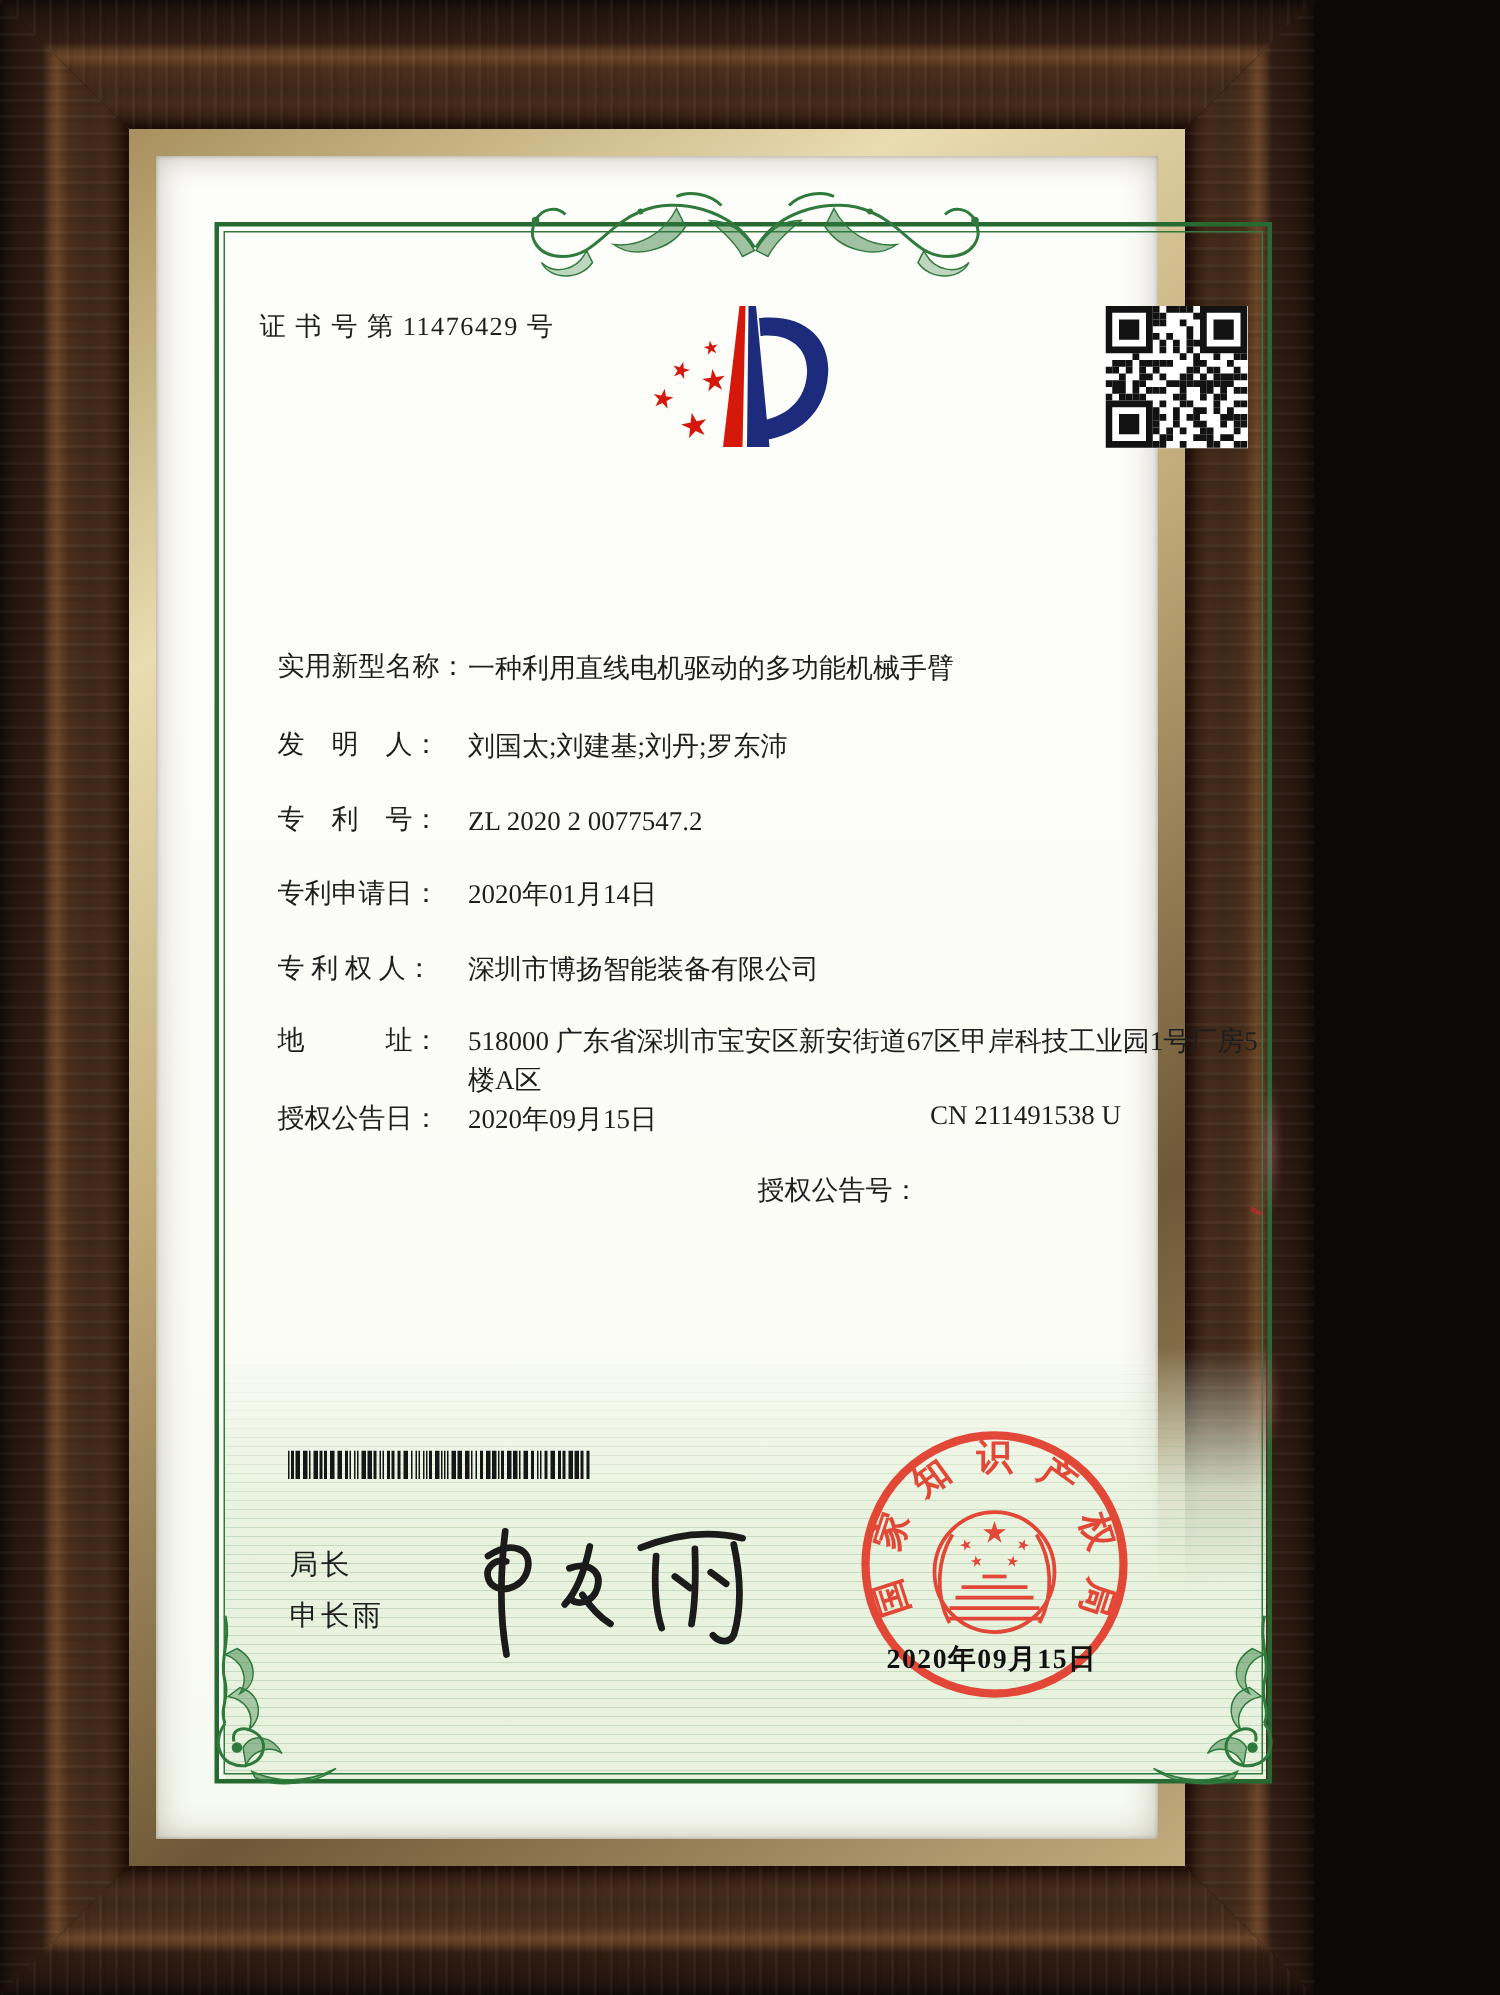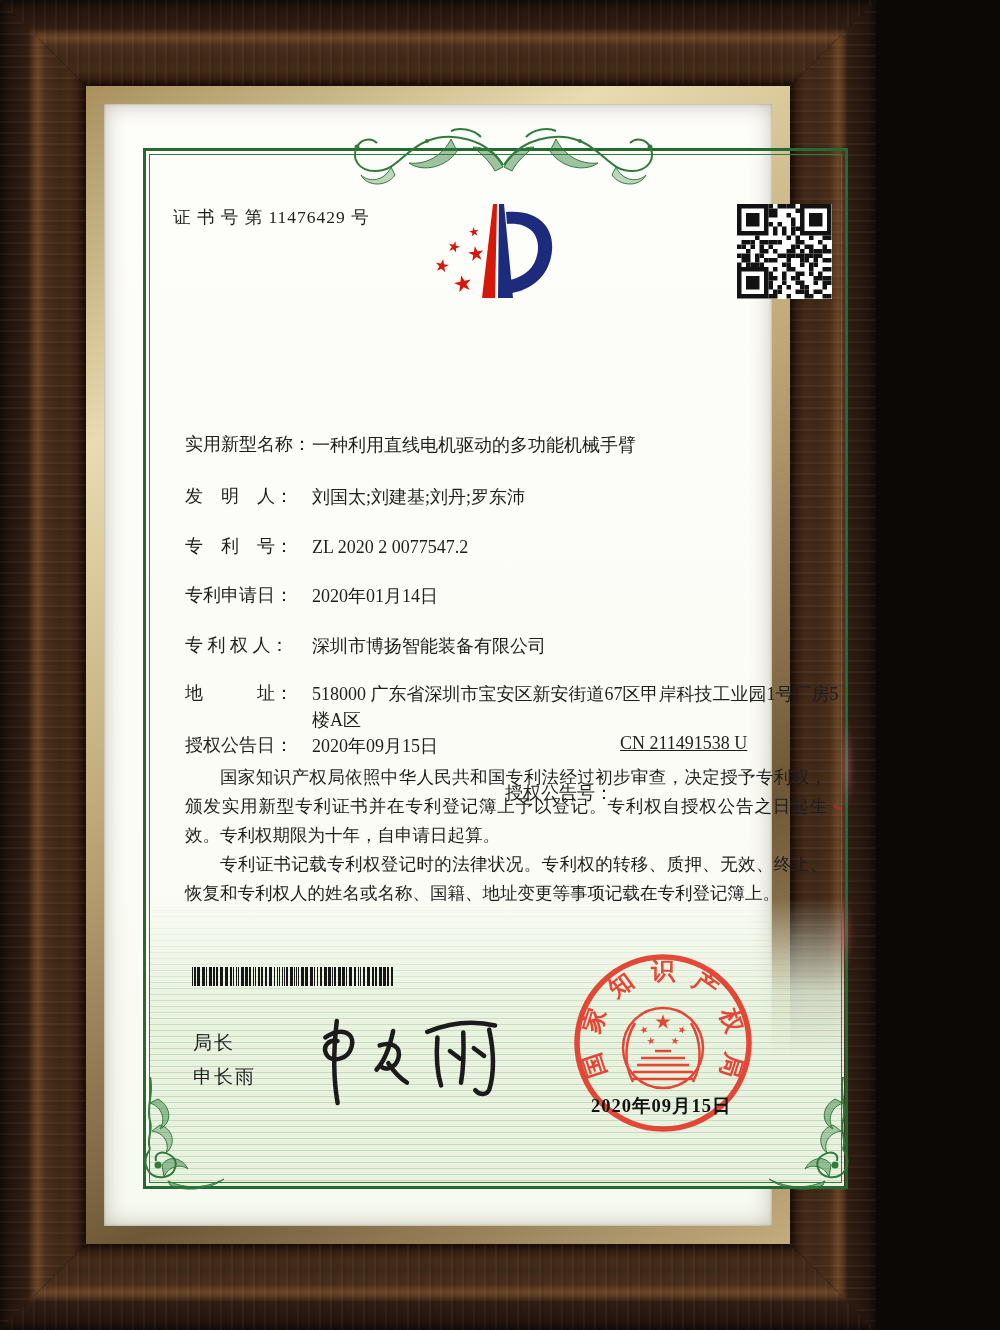--- a/index.html
+++ b/index.html
@@ -53,21 +53,21 @@
 
   .cert-no { left:173px; top:205px; font-size:17.5px; letter-spacing:1px; }
 
   .title { left:143px; top:329px; width:705px; text-align:center;
     font-size:40px; font-weight:700; letter-spacing:13px; text-indent:13px; color:#141414; }
 
   .row { position:absolute; left:0; width:100%; font-size:18px; }
   .row .lbl  { position:absolute; left:185px; white-space:nowrap;font-family:Liberation Serif, serif; }
   .row .val  { position:absolute; left:312px; width:542px; line-height:26px; }
   .row .lbl2 { position:absolute; left:505px; white-space:nowrap;margin-top:48px; }
-  .row .val2 { position:absolute; left:620px; white-space:nowrap;text-decoration:underline; }
+  .row .val2 { position:absolute; left:620px; white-space:nowrap; }
 
   .paras { left:185px; top:763px; width:642px; font-size:17.5px; line-height:29px; text-align:justify; }
   .paras p { text-indent:2em; }
 
   .barcode { left:192px; top:967px; width:206px; height:19px; font-size:0; overflow:hidden; }
 
   .director-title { left:193px; top:1030px; font-size:19px; letter-spacing:2px; }
   .director-name  { left:193px; top:1064px; font-size:19px; letter-spacing:2px; }
 
   .signature { left:308px; top:1003px; }
@@ -325,24 +325,20 @@
       <span class="lbl">地　　　址：</span>
       <span class="val" style="width:528px">518000 广东省深圳市宝安区新安街道67区甲岸科技工业园1号厂房5楼A区</span>
     </div>
     <div class="row" style="top:733px">
       <span class="lbl">授权公告日：</span>
       <span class="val">2020年09月15日</span>
       <span class="lbl2">授权公告号：</span>
       <span class="val2">CN 211491538 U</span>
     </div>
 
-    <div class="abs paras">
-      <p>国家知识产权局依照中华人民共和国专利法经过初步审查，决定授予专利权，颁发实用新型专利证书并在专利登记簿上予以登记。专利权自授权公告之日起生效。专利权期限为十年，自申请日起算。</p>
-      <p>专利证书记载专利权登记时的法律状况。专利权的转移、质押、无效、终止、恢复和专利权人的姓名或名称、国籍、地址变更等事项记载在专利登记簿上。</p>
-    </div>
 
     <div class="abs barcode" id="barcode"><span style="display: inline-block; height: 19px; vertical-align: top; background: rgb(22, 22, 22); width: 1px; margin-right: 1px;"></span><span style="display: inline-block; height: 19px; vertical-align: top; background: rgb(22, 22, 22); width: 2px; margin-right: 1px;"></span><span style="display: inline-block; height: 19px; vertical-align: top; background: rgb(22, 22, 22); width: 3px; margin-right: 2px;"></span><span style="display: inline-block; height: 19px; vertical-align: top; background: rgb(22, 22, 22); width: 3px; margin-right: 1px;"></span><span style="display: inline-block; height: 19px; vertical-align: top; background: rgb(22, 22, 22); width: 1px; margin-right: 2px;"></span><span style="display: inline-block; height: 19px; vertical-align: top; background: rgb(22, 22, 22); width: 3px; margin-right: 1px;"></span><span style="display: inline-block; height: 19px; vertical-align: top; background: rgb(22, 22, 22); width: 2px; margin-right: 1px;"></span><span style="display: inline-block; height: 19px; vertical-align: top; background: rgb(22, 22, 22); width: 2px; margin-right: 2px;"></span><span style="display: inline-block; height: 19px; vertical-align: top; background: rgb(22, 22, 22); width: 3px; margin-right: 2px;"></span><span style="display: inline-block; height: 19px; vertical-align: top; background: rgb(22, 22, 22); width: 3px; margin-right: 2px;"></span><span style="display: inline-block; height: 19px; vertical-align: top; background: rgb(22, 22, 22); width: 2px; margin-right: 1px;"></span><span style="display: inline-block; height: 19px; vertical-align: top; background: rgb(22, 22, 22); width: 1px; margin-right: 2px;"></span><span style="display: inline-block; height: 19px; vertical-align: top; background: rgb(22, 22, 22); width: 1px; margin-right: 1px;"></span><span style="display: inline-block; height: 19px; vertical-align: top; background: rgb(22, 22, 22); width: 1px; margin-right: 2px;"></span><span style="display: inline-block; height: 19px; vertical-align: top; background: rgb(22, 22, 22); width: 3px; margin-right: 1px;"></span><span style="display: inline-block; height: 19px; vertical-align: top; background: rgb(22, 22, 22); width: 3px; margin-right: 1px;"></span><span style="display: inline-block; height: 19px; vertical-align: top; background: rgb(22, 22, 22); width: 2px; margin-right: 2px;"></span><span style="display: inline-block; height: 19px; vertical-align: top; background: rgb(22, 22, 22); width: 1px; margin-right: 1px;"></span><span style="display: inline-block; height: 19px; vertical-align: top; background: rgb(22, 22, 22); width: 1px; margin-right: 2px;"></span><span style="display: inline-block; height: 19px; vertical-align: top; background: rgb(22, 22, 22); width: 2px; margin-right: 1px;"></span><span style="display: inline-block; height: 19px; vertical-align: top; background: rgb(22, 22, 22); width: 2px; margin-right: 2px;"></span><span style="display: inline-block; height: 19px; vertical-align: top; background: rgb(22, 22, 22); width: 2px; margin-right: 2px;"></span><span style="display: inline-block; height: 19px; vertical-align: top; background: rgb(22, 22, 22); width: 3px; margin-right: 2px;"></span><span style="display: inline-block; height: 19px; vertical-align: top; background: rgb(22, 22, 22); width: 1px; margin-right: 2px;"></span><span style="display: inline-block; height: 19px; vertical-align: top; background: rgb(22, 22, 22); width: 1px; margin-right: 1px;"></span><span style="display: inline-block; height: 19px; vertical-align: top; background: rgb(22, 22, 22); width: 1px; margin-right: 2px;"></span><span style="display: inline-block; height: 19px; vertical-align: top; background: rgb(22, 22, 22); width: 1px; margin-right: 1px;"></span><span style="display: inline-block; height: 19px; vertical-align: top; background: rgb(22, 22, 22); width: 1px; margin-right: 1px;"></span><span style="display: inline-block; height: 19px; vertical-align: top; background: rgb(22, 22, 22); width: 2px; margin-right: 2px;"></span><span style="display: inline-block; height: 19px; vertical-align: top; background: rgb(22, 22, 22); width: 3px; margin-right: 1px;"></span><span style="display: inline-block; height: 19px; vertical-align: top; background: rgb(22, 22, 22); width: 1px; margin-right: 1px;"></span><span style="display: inline-block; height: 19px; vertical-align: top; background: rgb(22, 22, 22); width: 1px; margin-right: 1px;"></span><span style="display: inline-block; height: 19px; vertical-align: top; background: rgb(22, 22, 22); width: 1px; margin-right: 2px;"></span><span style="display: inline-block; height: 19px; vertical-align: top; background: rgb(22, 22, 22); width: 3px; margin-right: 1px;"></span><span style="display: inline-block; height: 19px; vertical-align: top; background: rgb(22, 22, 22); width: 3px; margin-right: 2px;"></span><span style="display: inline-block; height: 19px; vertical-align: top; background: rgb(22, 22, 22); width: 3px; margin-right: 1px;"></span><span style="display: inline-block; height: 19px; vertical-align: top; background: rgb(22, 22, 22); width: 1px; margin-right: 2px;"></span><span style="display: inline-block; height: 19px; vertical-align: top; background: rgb(22, 22, 22); width: 1px; margin-right: 2px;"></span><span style="display: inline-block; height: 19px; vertical-align: top; background: rgb(22, 22, 22); width: 2px; margin-right: 2px;"></span><span style="display: inline-block; height: 19px; vertical-align: top; background: rgb(22, 22, 22); width: 3px; margin-right: 1px;"></span><span style="display: inline-block; height: 19px; vertical-align: top; background: rgb(22, 22, 22); width: 3px; margin-right: 1px;"></span><span style="display: inline-block; height: 19px; vertical-align: top; background: rgb(22, 22, 22); width: 1px; margin-right: 1px;"></span><span style="display: inline-block; height: 19px; vertical-align: top; background: rgb(22, 22, 22); width: 2px; margin-right: 2px;"></span><span style="display: inline-block; height: 19px; vertical-align: top; background: rgb(22, 22, 22); width: 3px; margin-right: 1px;"></span><span style="display: inline-block; height: 19px; vertical-align: top; background: rgb(22, 22, 22); width: 3px; margin-right: 1px;"></span><span style="display: inline-block; height: 19px; vertical-align: top; background: rgb(22, 22, 22); width: 1px; margin-right: 2px;"></span><span style="display: inline-block; height: 19px; vertical-align: top; background: rgb(22, 22, 22); width: 3px; margin-right: 2px;"></span><span style="display: inline-block; height: 19px; vertical-align: top; background: rgb(22, 22, 22); width: 2px; margin-right: 2px;"></span><span style="display: inline-block; height: 19px; vertical-align: top; background: rgb(22, 22, 22); width: 1px; margin-right: 1px;"></span><span style="display: inline-block; height: 19px; vertical-align: top; background: rgb(22, 22, 22); width: 1px; margin-right: 2px;"></span><span style="display: inline-block; height: 19px; vertical-align: top; background: rgb(22, 22, 22); width: 2px; margin-right: 2px;"></span><span style="display: inline-block; height: 19px; vertical-align: top; background: rgb(22, 22, 22); width: 3px; margin-right: 2px;"></span><span style="display: inline-block; height: 19px; vertical-align: top; background: rgb(22, 22, 22); width: 2px; margin-right: 1px;"></span><span style="display: inline-block; height: 19px; vertical-align: top; background: rgb(22, 22, 22); width: 2px; margin-right: 2px;"></span><span style="display: inline-block; height: 19px; vertical-align: top; background: rgb(22, 22, 22); width: 3px; margin-right: 1px;"></span><span style="display: inline-block; height: 19px; vertical-align: top; background: rgb(22, 22, 22); width: 3px; margin-right: 1px;"></span><span style="display: inline-block; height: 19px; vertical-align: top; background: rgb(22, 22, 22); width: 2px; margin-right: 2px;"></span><span style="display: inline-block; height: 19px; vertical-align: top; background: rgb(22, 22, 22); width: 2px; margin-right: 2px;"></span></div>
 
     <div class="abs director-title">局长</div>
     <div class="abs director-name">申长雨</div>
 
     <svg class="abs signature" width="205" height="108" viewBox="0 0 205 105">
       <g fill="none" stroke="#1b1b1b" stroke-width="4.5" stroke-linecap="round" transform="rotate(-2 100 50)">
         <path d="M30,14 C26,40 24,68 28,96"></path>
         <path d="M18,30 C34,20 48,26 44,40 C40,54 22,56 18,46 C15,38 22,32 30,34"></path>

